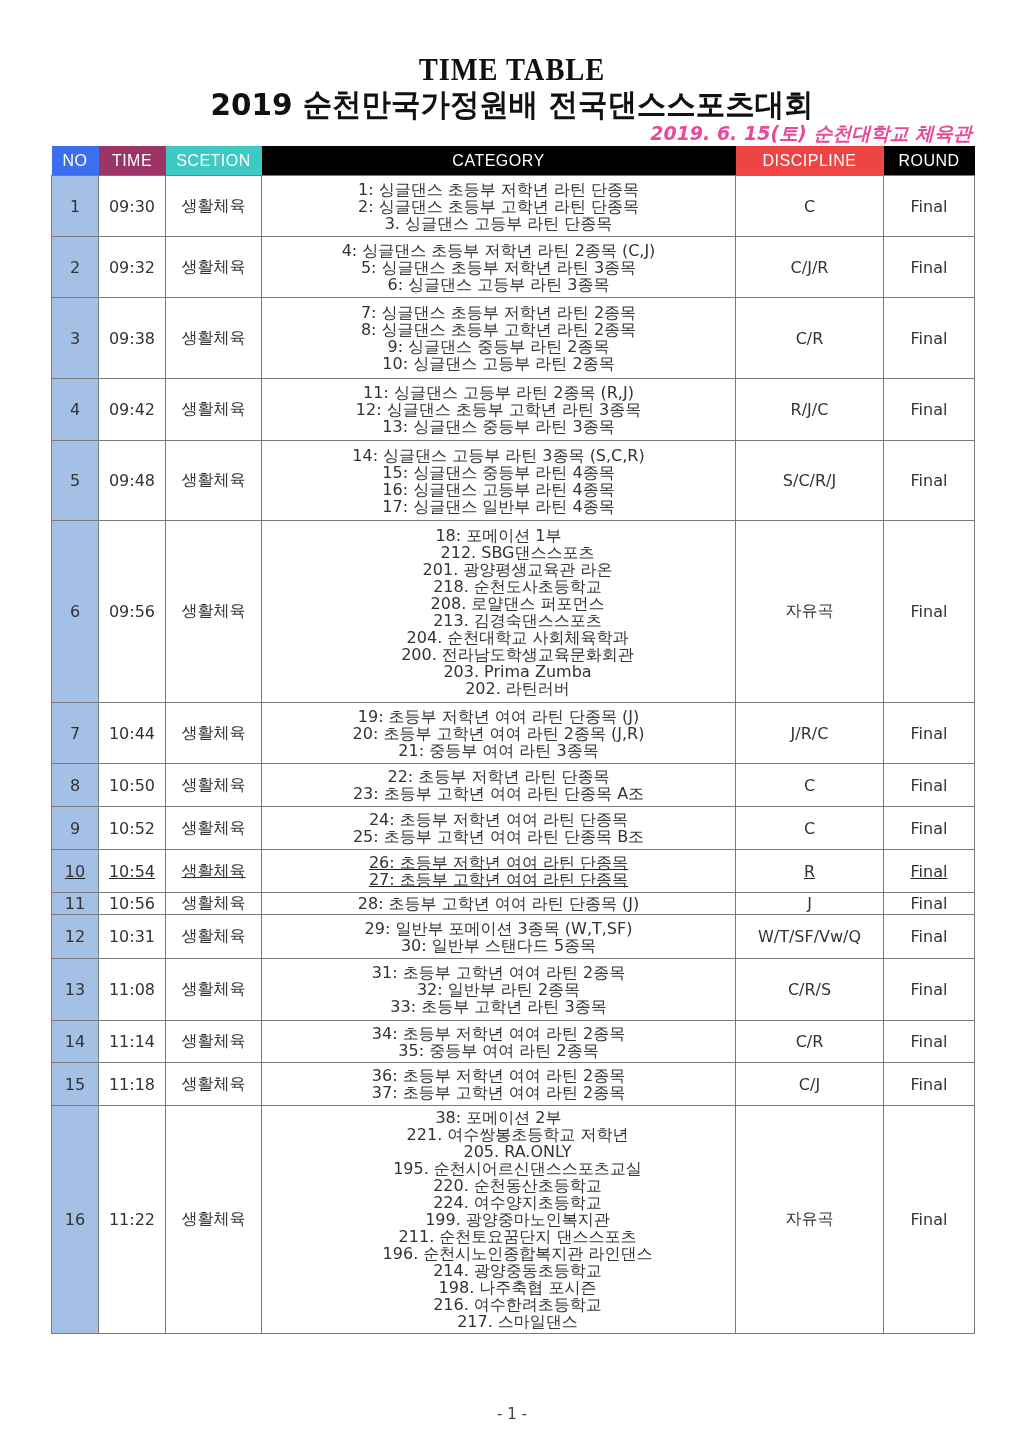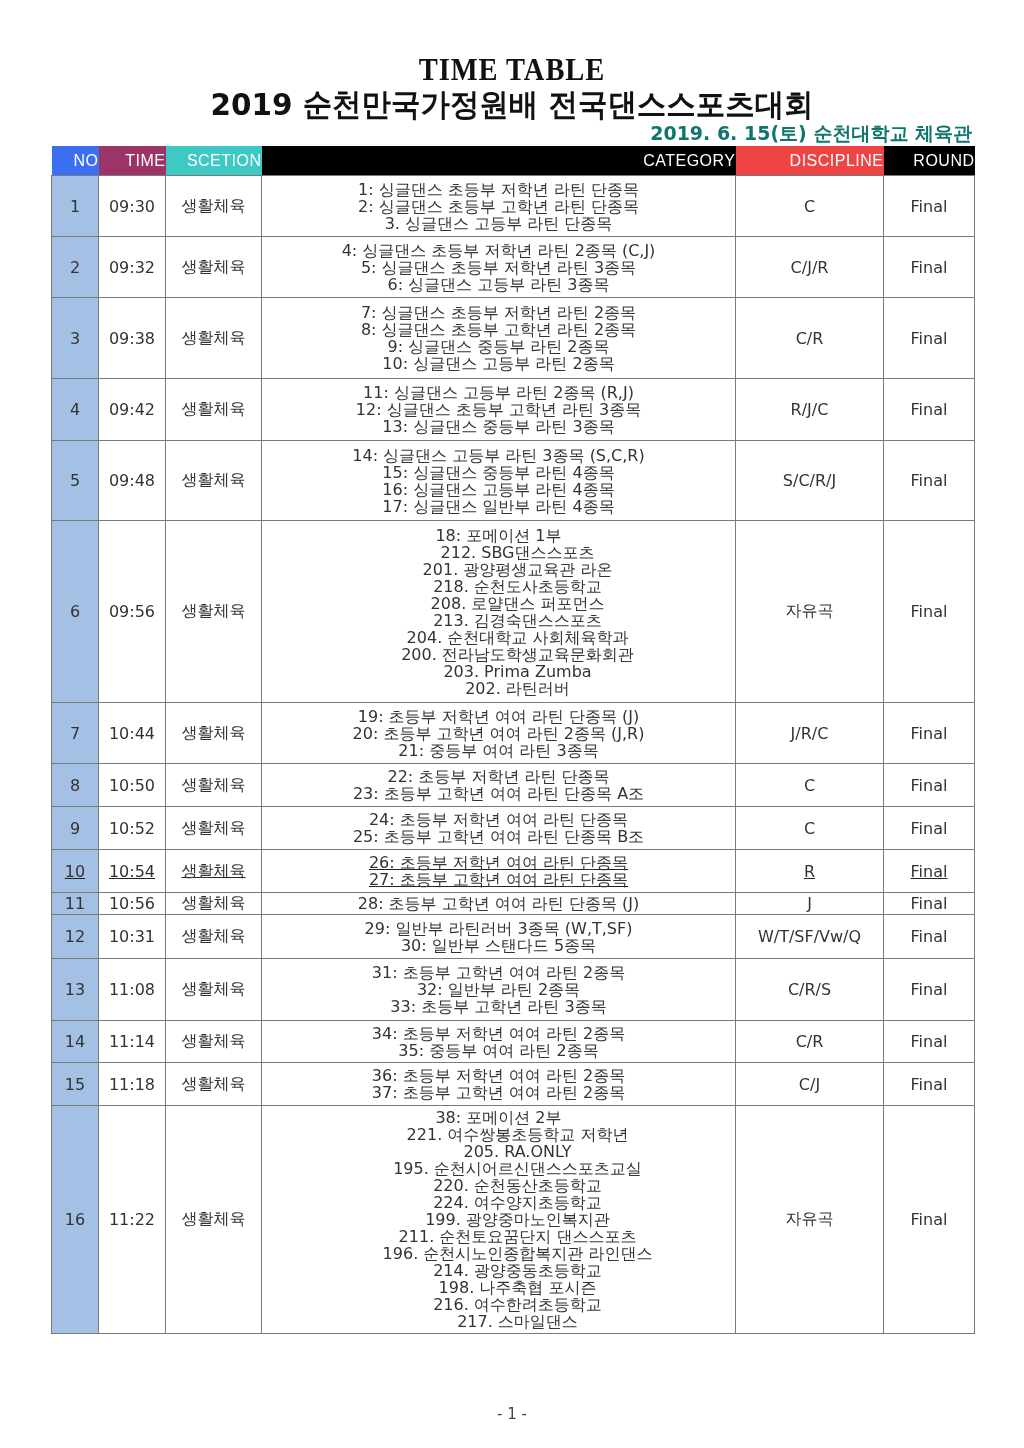--- a/index.html
+++ b/index.html
@@ -1,21 +1,21 @@
 <!DOCTYPE html>
 <html><head>
 <meta charset="utf-8">
 <style>
   html, body { margin:0; padding:0; background:#ffffff; }
   body { width:1024px; height:1448px; position:relative; font-family:"DejaVu Sans", sans-serif; color:#222; overflow:hidden; }
   .title-en { position:absolute; left:0; width:1024px; top:52px; text-align:center; font-family:"Liberation Serif", serif; font-weight:bold; font-size:31px; letter-spacing:1px; color:#111; transform:scaleX(0.92); }
   .title-ko { position:absolute; left:0; width:1024px; top:84px; text-align:center; font-family:"DejaVu Sans", sans-serif; font-weight:bold; font-size:31px; color:#111; transform:scaleX(0.95); }
-  .subtitle { position:absolute; right:52px; top:121px; font-family:"DejaVu Sans", sans-serif; font-weight:bold; font-size:19px; color:#0f766e; }
+  .subtitle { position:absolute; right:52px; top:121px; font-family:"DejaVu Sans", sans-serif; font-weight:bold; font-size:19px; color:#ec4899;font-style:italic; }
   table.tt { position:absolute; left:51px; top:146px; width:923px; border-collapse:collapse; table-layout:fixed; }
-  table.tt th { height:29px; padding:0; font-weight:normal; font-size:16px; color:#fff; text-align:right; font-family:"Liberation Sans Narrow","Liberation Sans", sans-serif; letter-spacing:0.5px; }
+  table.tt th { height:29px; padding:0; font-weight:normal; font-size:16px; color:#fff; text-align:center; font-family:"Liberation Sans Narrow","Liberation Sans", sans-serif; letter-spacing:0.5px; }
   table.tt td { border:1px solid #7a7a7a; padding:0; text-align:center; vertical-align:middle; font-size:16px; color:#333; }
   td.no { background:#a4c0e4; color:#333; }
   td.cat { text-align:left; padding-left:8px; font-size:16px; line-height:17px; color:#222; white-space:pre; }
   td.cat .sub { padding-left:38px; display:block; }
   td.cat .line { display:block; }
   .footer { position:absolute; left:0; width:1024px; top:1405px; text-align:center; font-size:15px; color:#444; }
 </style>
 </head>
 <body>
 
@@ -128,21 +128,21 @@
         <td>10:56</td>
         <td>생활체육</td>
         <td class="cat"><span class="line">28: 초등부 고학년 여여 라틴 단종목 (J)</span></td>
         <td>J</td>
         <td>Final</td>
       </tr>
       <tr style="height: 44px;">
         <td class="no">12</td>
         <td>10:31</td>
         <td>생활체육</td>
-        <td class="cat"><span class="line">29: 일반부 라틴러버 3종목 (W,T,SF)</span><span class="line">30: 일반부 스탠다드 5종목</span></td>
+        <td class="cat"><span class="line">29: 일반부 포메이션 3종목 (W,T,SF)</span><span class="line">30: 일반부 스탠다드 5종목</span></td>
         <td>W/T/SF/Vw/Q</td>
         <td>Final</td>
       </tr>
       <tr style="height: 62px;">
         <td class="no">13</td>
         <td>11:08</td>
         <td>생활체육</td>
         <td class="cat"><span class="line">31: 초등부 고학년 여여 라틴 2종목</span><span class="line">32: 일반부 라틴 2종목</span><span class="line">33: 초등부 고학년 라틴 3종목</span></td>
         <td>C/R/S</td>
         <td>Final</td>

